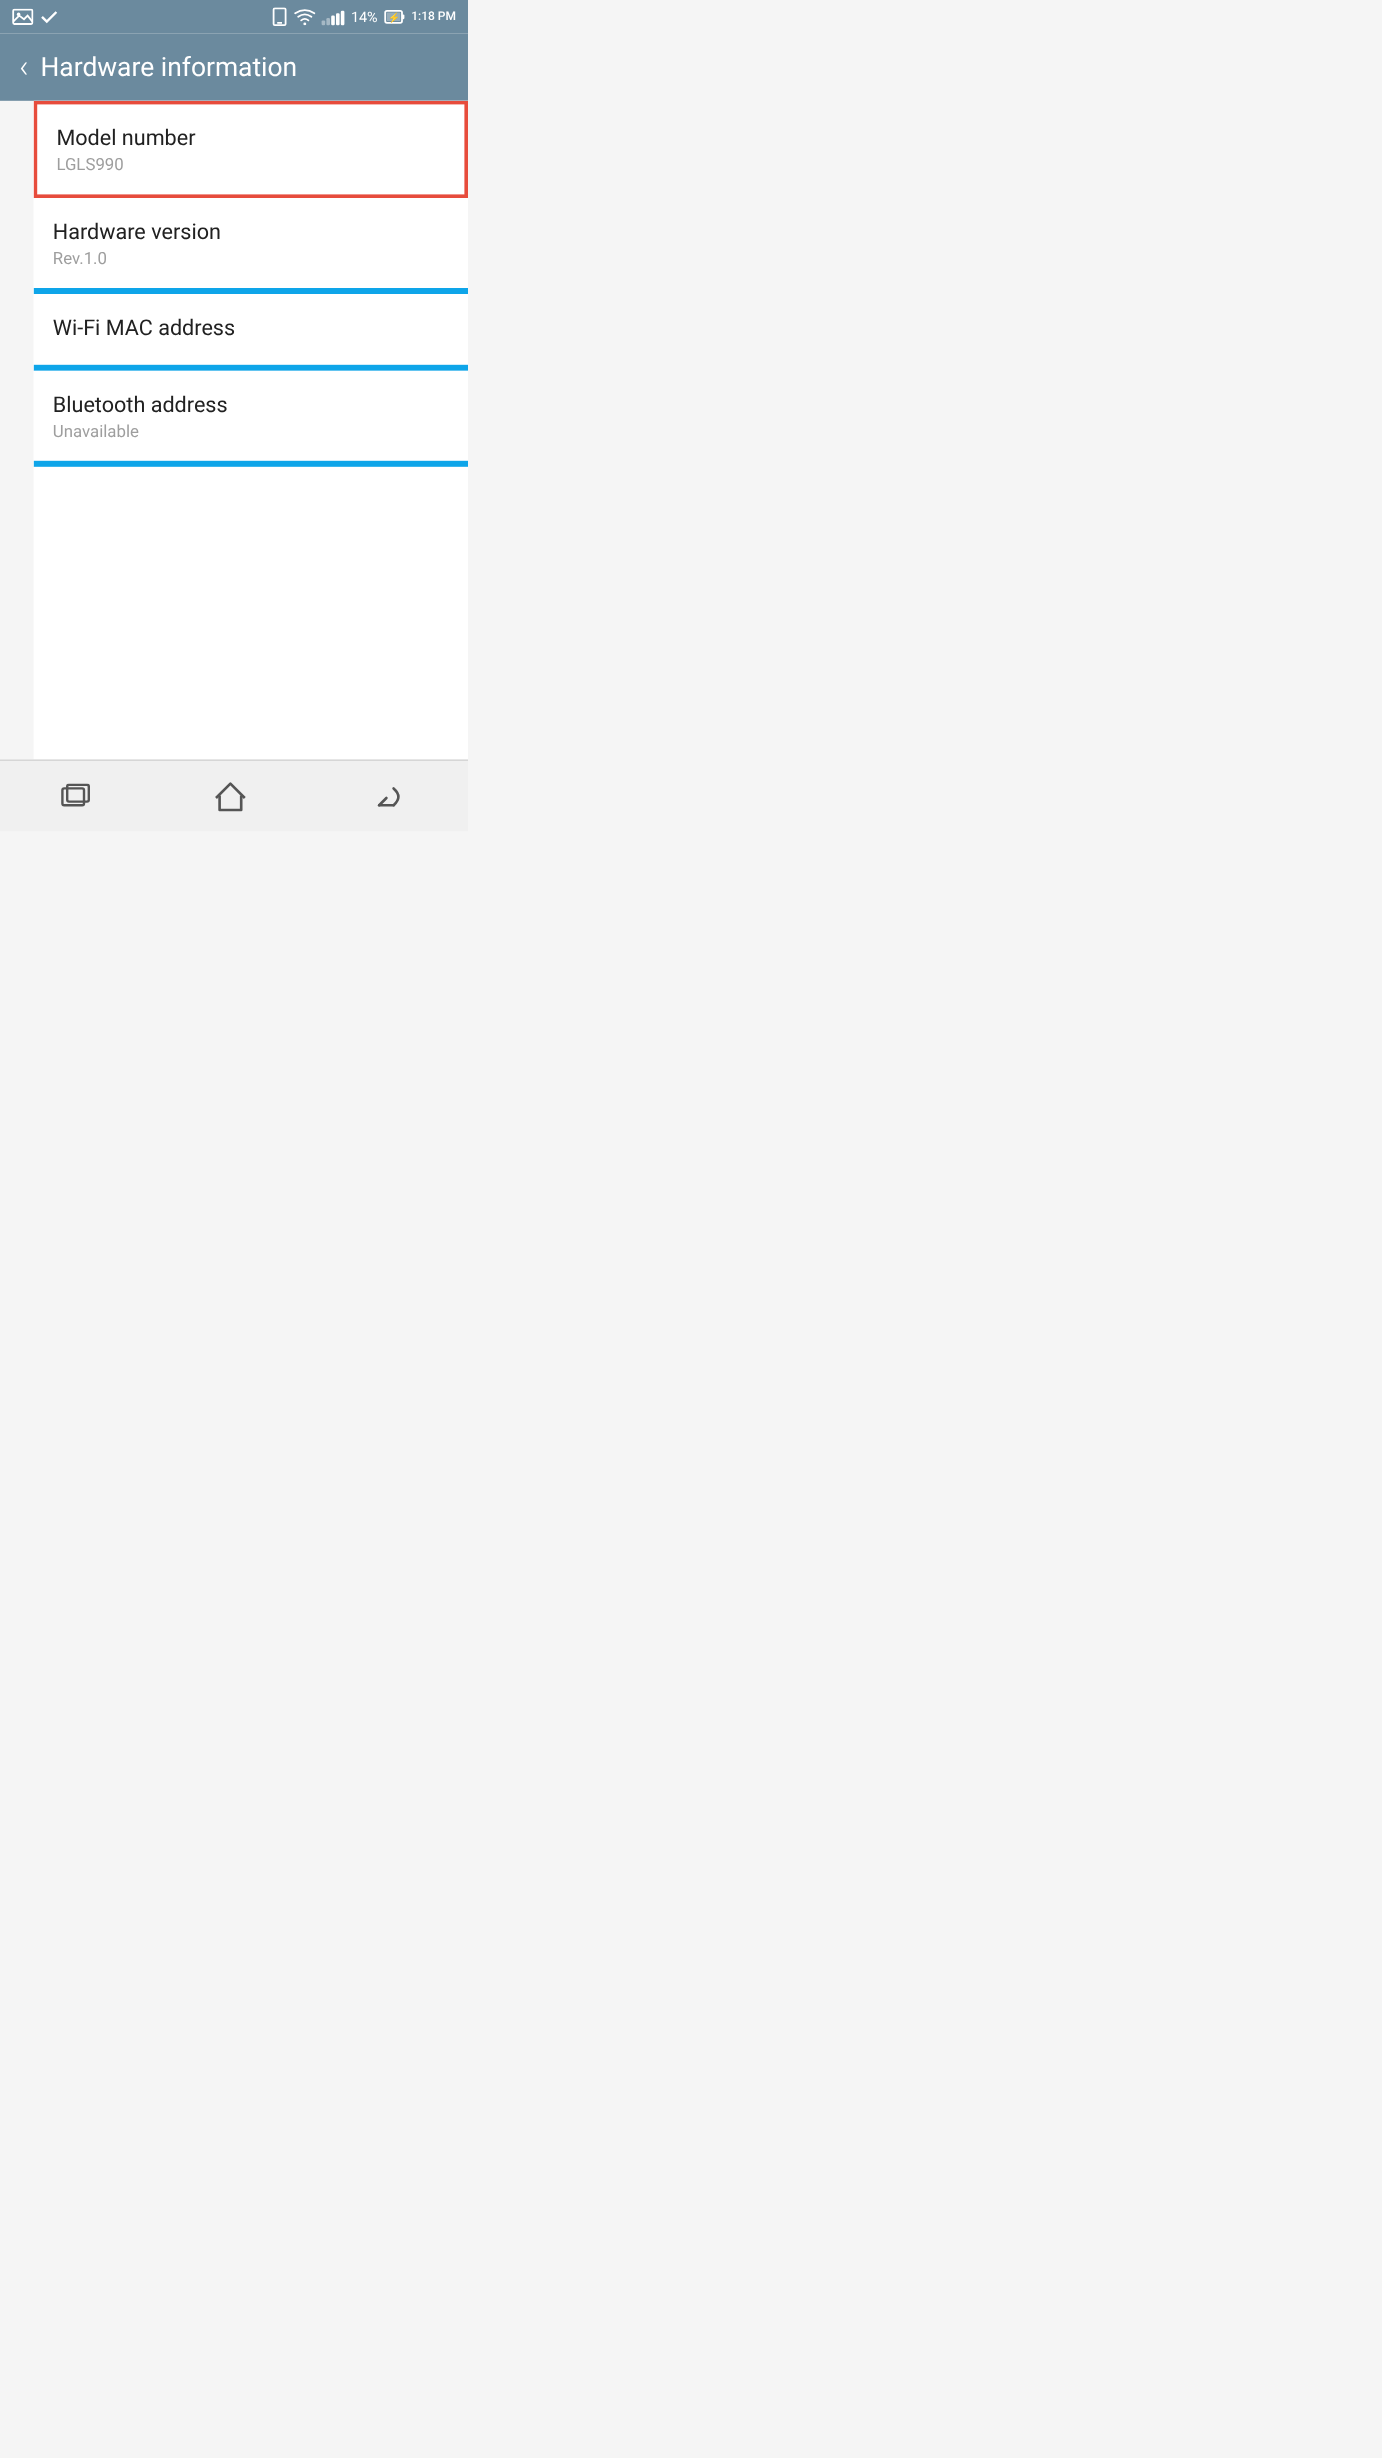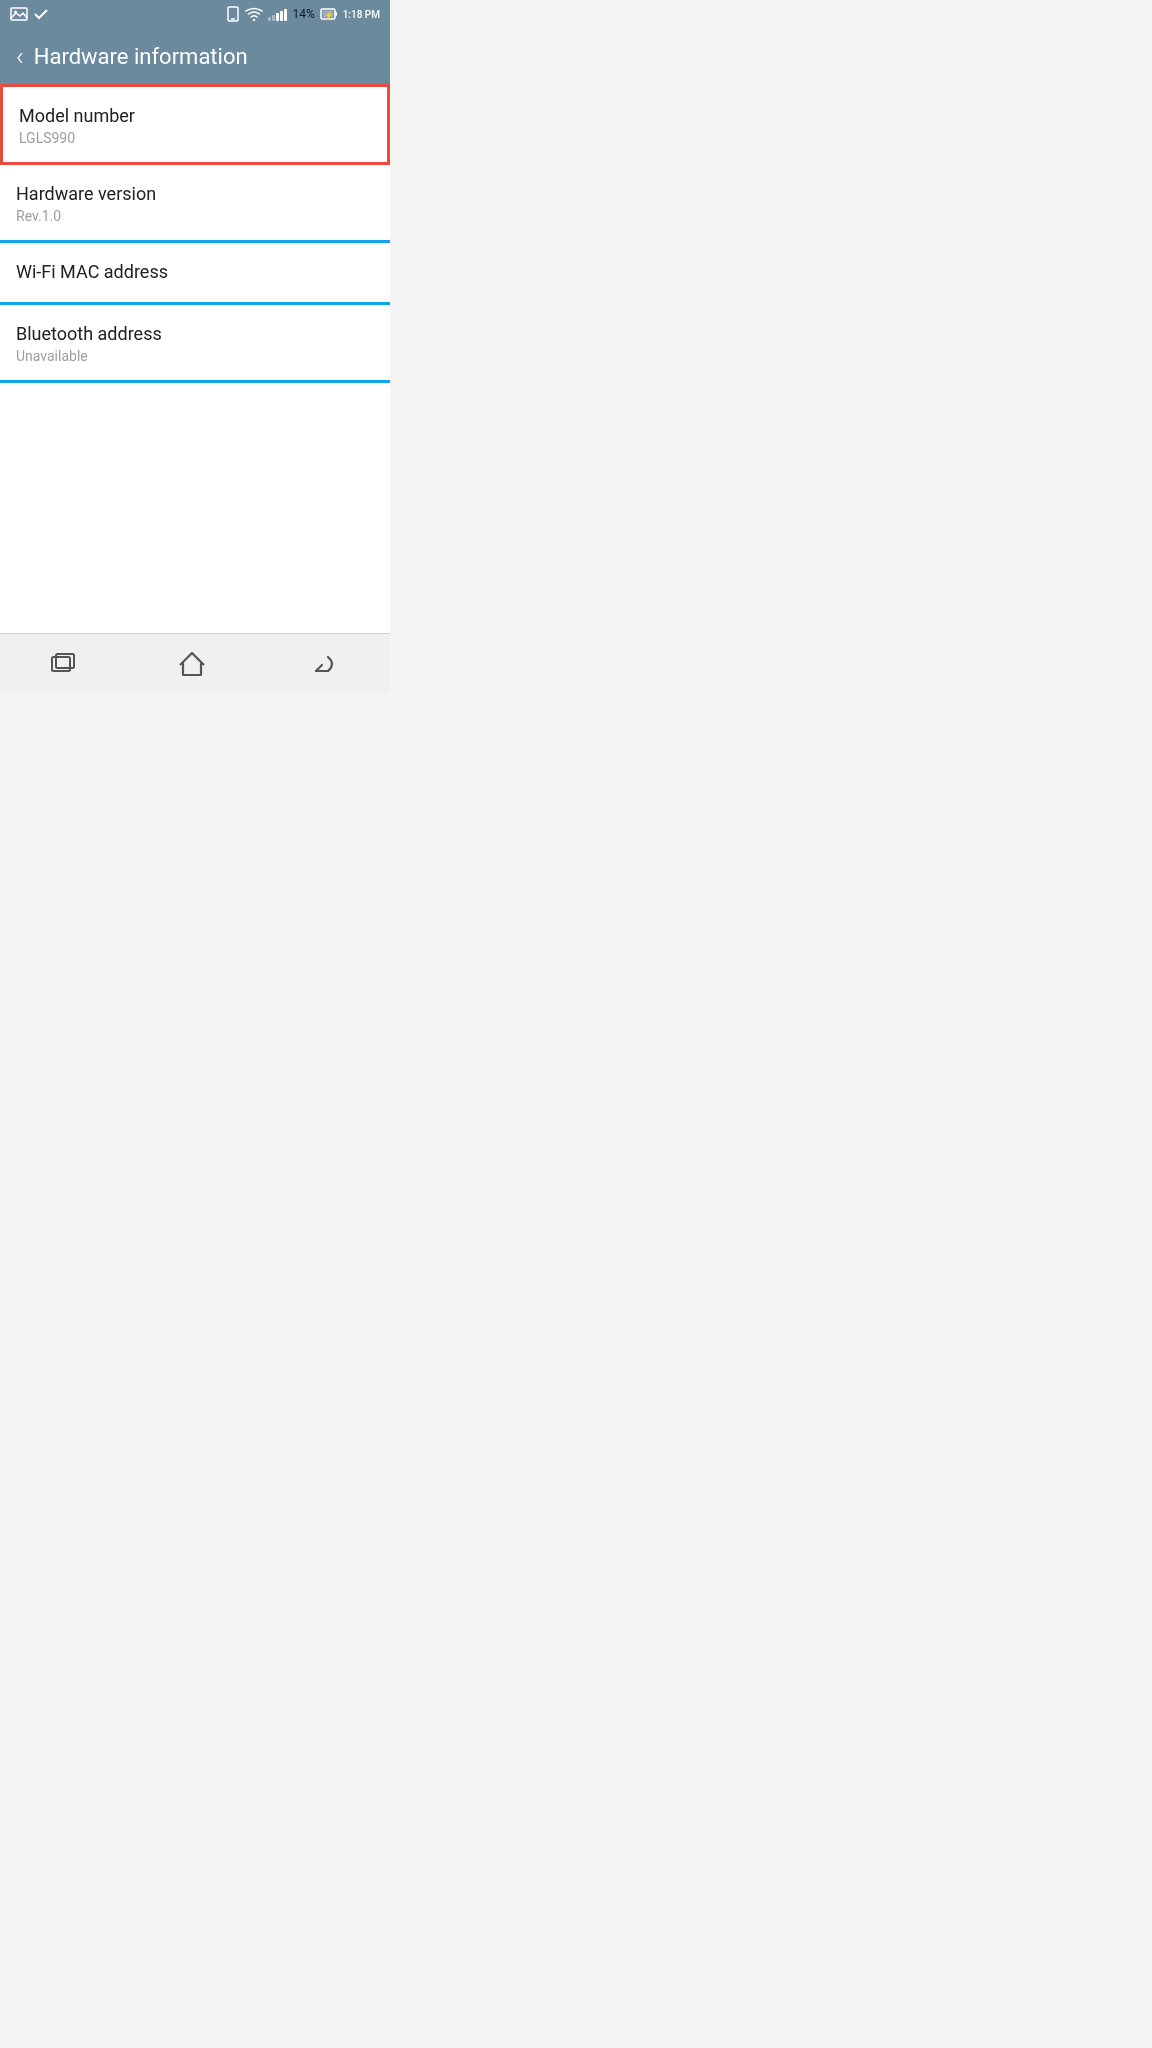--- a/index.html
+++ b/index.html
@@ -65,26 +65,27 @@
       color: white;
       font-size: 22px;
       font-weight: 400;
     }
 
     
     .content {
       flex: 1;
       background: white;
       overflow-y: auto;
+      margin-left: 28px;
     }
 
     
     .info-row {
       padding: 18px 16px 16px 16px;
-      border-bottom: 3px solid #0ea5e9;
+      border-bottom: 5px solid #0ea5e9;
       background: white;
       position: relative;
     }
 
     .info-row.highlighted {
       border: 3px solid #e74c3c;
       margin: 0;
     }
 
     .info-row-label {
@@ -163,21 +164,21 @@
     </svg>
 
     <div class="signal-bars">
       <div class="signal-bar" style="height:4px; opacity:0.4;"></div>
       <div class="signal-bar" style="height:6px; opacity:0.4;"></div>
       <div class="signal-bar" style="height:8px;"></div>
       <div class="signal-bar" style="height:10px;"></div>
       <div class="signal-bar" style="height:12px;"></div>
     </div>
 
-    <span style="color:#0f172a; font-size:12px;">14%</span>
+    <span style="color:#ffffff; font-size:12px;">14%</span>
 
     <svg width="18" height="14" viewBox="0 0 18 14">
       <rect x="1" y="2" width="14" height="10" rx="1.5" fill="none" stroke="white" stroke-width="1.5"></rect>
       <rect x="15" y="5" width="2" height="4" rx="1" fill="white"></rect>
       <rect x="2.5" y="3.5" width="11" height="7" rx="0.5" fill="white" opacity="0.3"></rect>
       <text x="9" y="10.5" text-anchor="middle" fill="white" font-size="8" font-weight="bold">⚡</text>
     </svg>
 
     <span style="color:#ffffff; font-size:10px; font-weight:500;">1:18 PM</span>
   </div>

